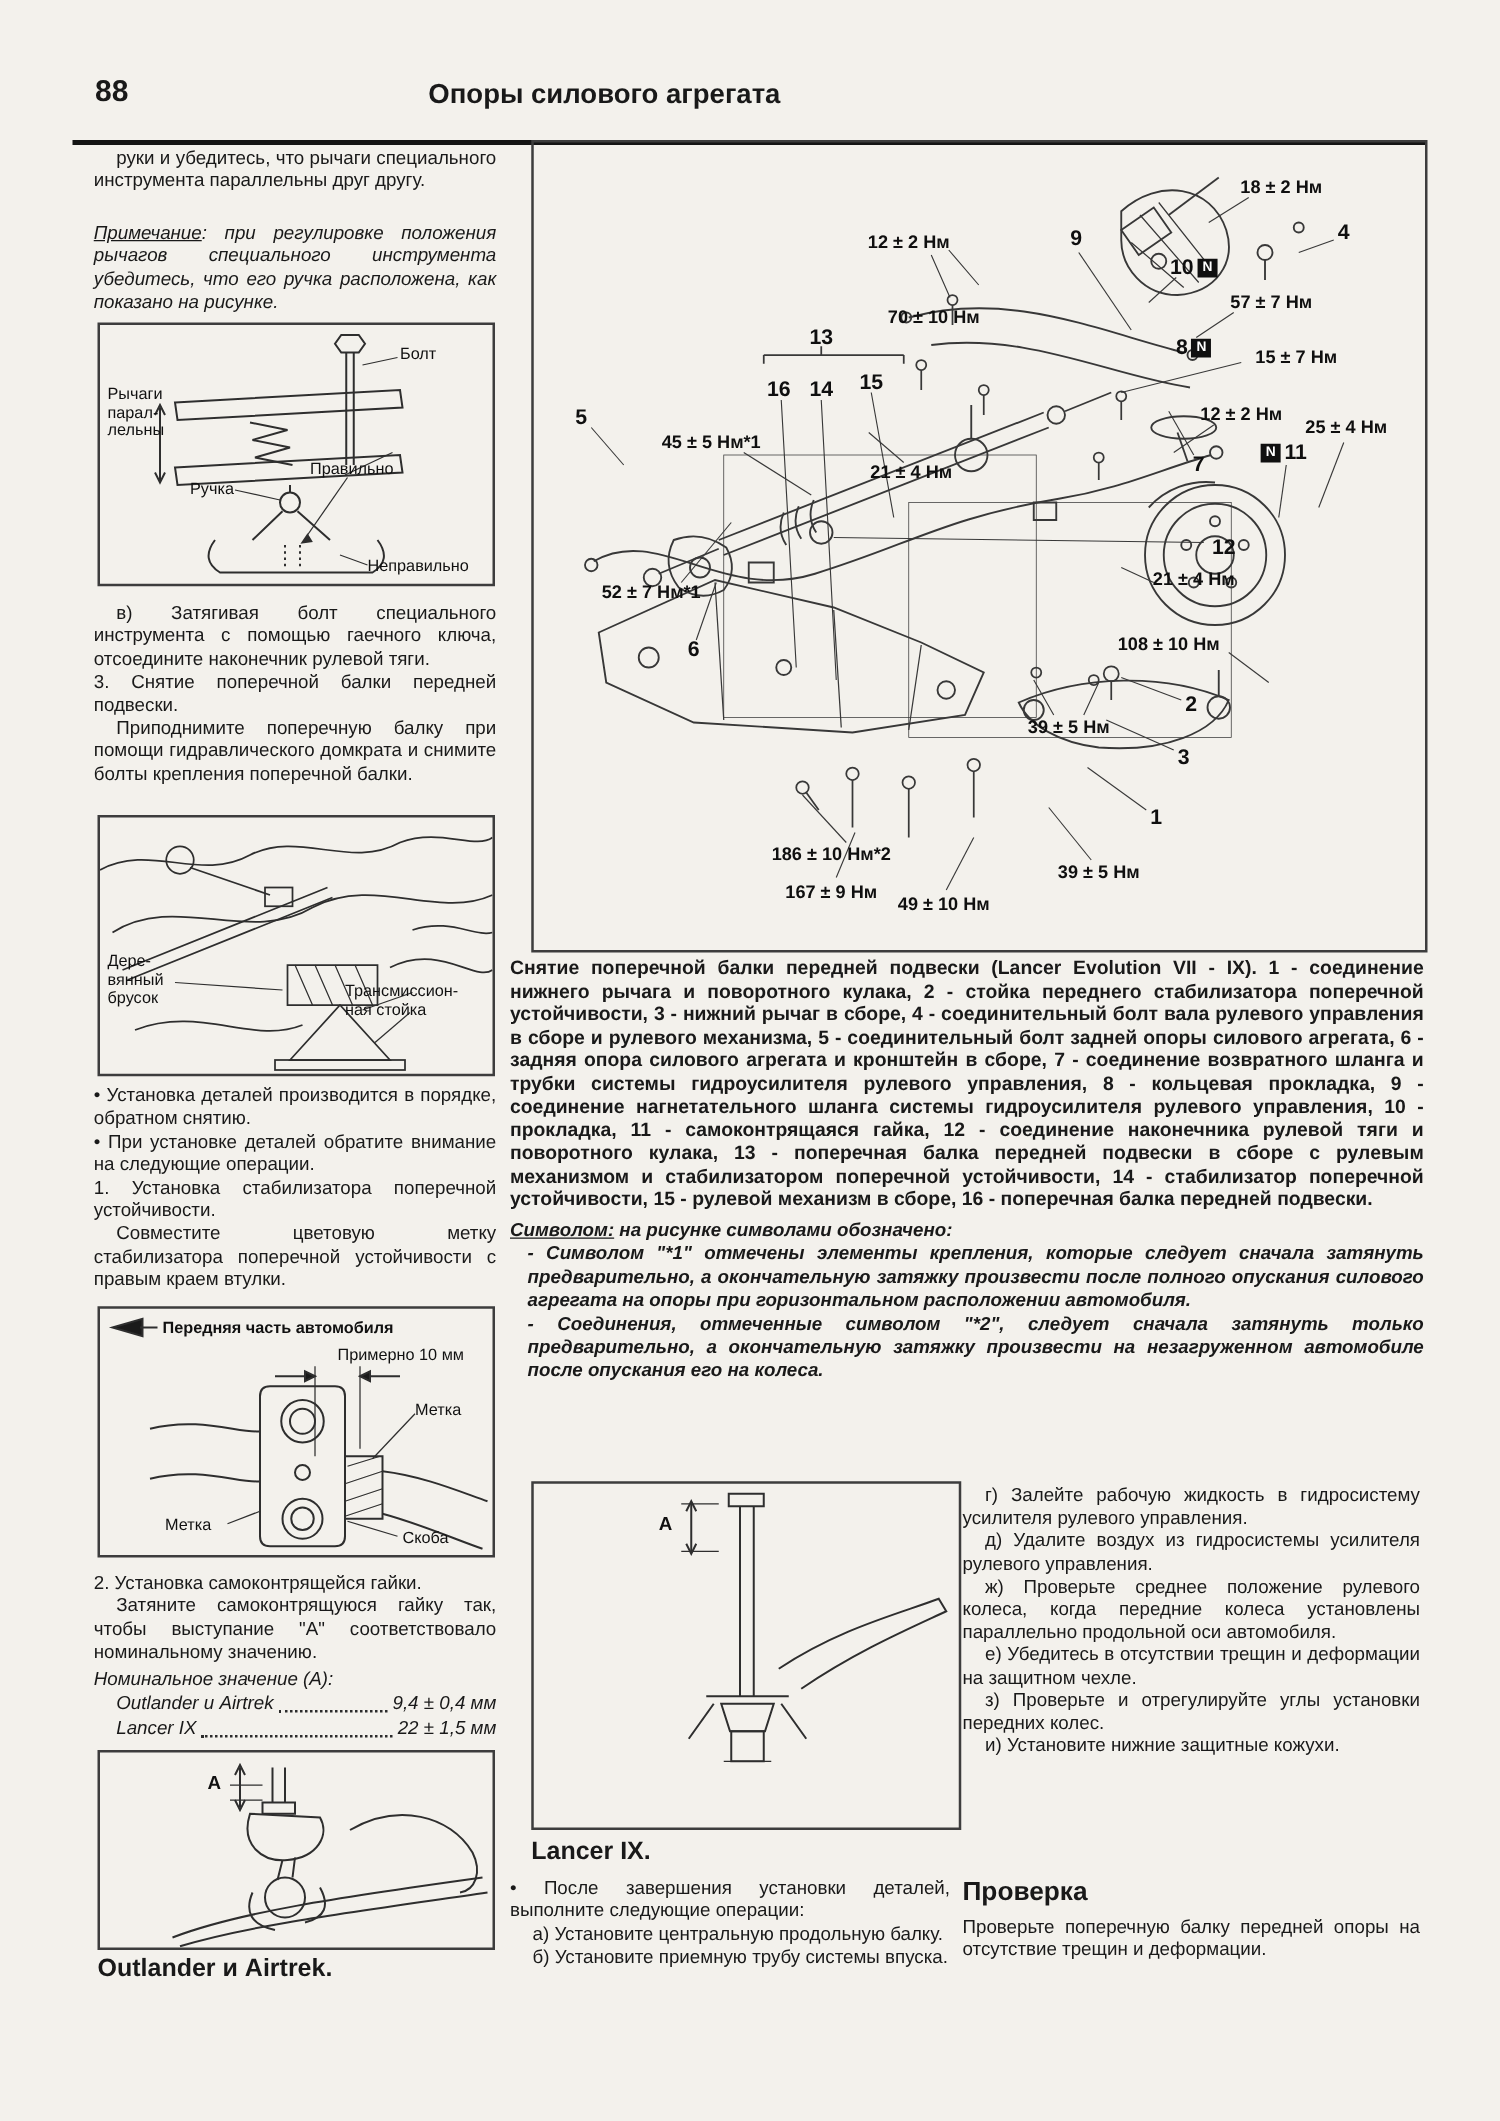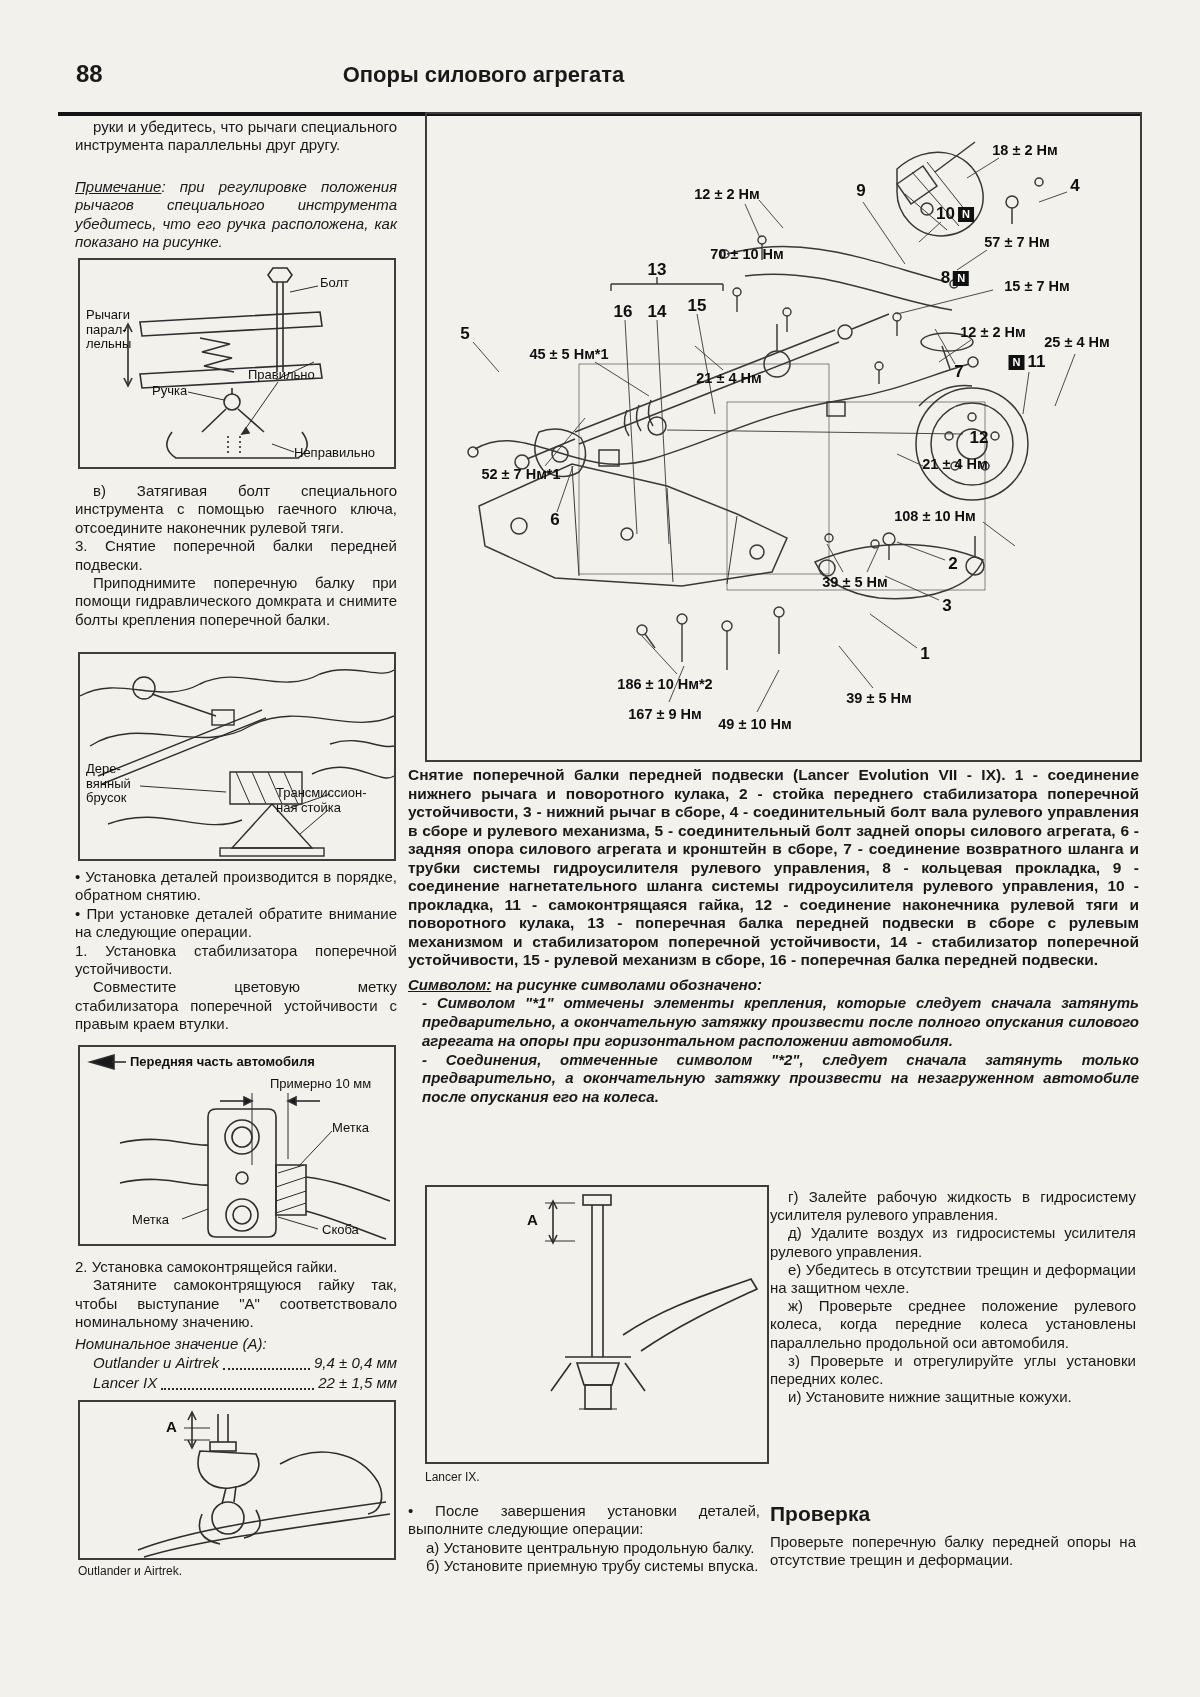--- a/index.html
+++ b/index.html
@@ -11,21 +11,21 @@
   .abs{position:absolute;}
   .txt{font-size:15px;line-height:18.4px;text-align:justify;}
   .ind{text-indent:18px;}
   .b{font-weight:700;}
   .it{font-style:italic;}
   .page-num{font-size:24px;font-weight:700;}
   .page-title{font-size:22px;font-weight:700;text-align:center;}
   .hrule{background:#141414;height:4px;}
   .figbox{position:absolute;border:2px solid #3d3d3d;}
   .figlabel{position:absolute;font-size:13px;line-height:14.6px;white-space:pre-line;color:#111;}
-  .figcap{font-size:12px;font-weight:400;}
+  .figcap{font-size:20px;font-weight:700;}
   .caption{font-size:15.5px;line-height:18.5px;font-weight:700;text-align:justify;}
   .attn{font-size:15px;line-height:18.8px;font-weight:700;font-style:italic;text-align:justify;}
   .attn .lead{text-decoration:underline;}
   .note .lead{text-decoration:underline;}
   .dlabel{
     position:absolute;transform:translate(-50%,-50%);
     font-size:14.5px;font-weight:700;white-space:nowrap;color:#0f0f0f;
     display:flex;align-items:center;gap:3px;
   }
   .dlabel.num{font-size:17px;}
@@ -563,23 +563,23 @@
   <p class="txt ind" style="margin:0;">б) Установите приемную трубу системы впуска.</p>
 </div>
 
 <div class="abs steps" style="left:770px;top:1188px;width:366px;">
 
 
     <p class="txt ind" style="margin:0;line-height:18.2px;">г) Залейте рабочую жидкость в гидросистему усилителя рулевого управления.</p>
 
     <p class="txt ind" style="margin:0;line-height:18.2px;">д) Удалите воздух из гидросистемы усилителя рулевого управления.</p>
 
+    <p class="txt ind" style="margin:0;line-height:18.2px;">ж) Проверьте среднее положение рулевого колеса, когда передние колеса установлены параллельно продольной оси автомобиля.</p>
+
     <p class="txt ind" style="margin:0;line-height:18.2px;">е) Убедитесь в отсутствии трещин и деформации на защитном чехле.</p>
-
-    <p class="txt ind" style="margin:0;line-height:18.2px;">ж) Проверьте среднее положение рулевого колеса, когда передние колеса установлены параллельно продольной оси автомобиля.</p>
 
     <p class="txt ind" style="margin:0;line-height:18.2px;">з) Проверьте и отрегулируйте углы установки передних колес.</p>
 
     <p class="txt ind" style="margin:0;line-height:18.2px;">и) Установите нижние защитные кожухи.</p>
   </div>
 
 <div class="abs" style="left:770px;top:1502px;width:366px;">
   <div class="check-title">Проверка</div>
   <p class="txt" style="margin:7px 0 0 0;">Проверьте поперечную балку передней опоры на отсутствие трещин и деформации.</p>
 </div>

